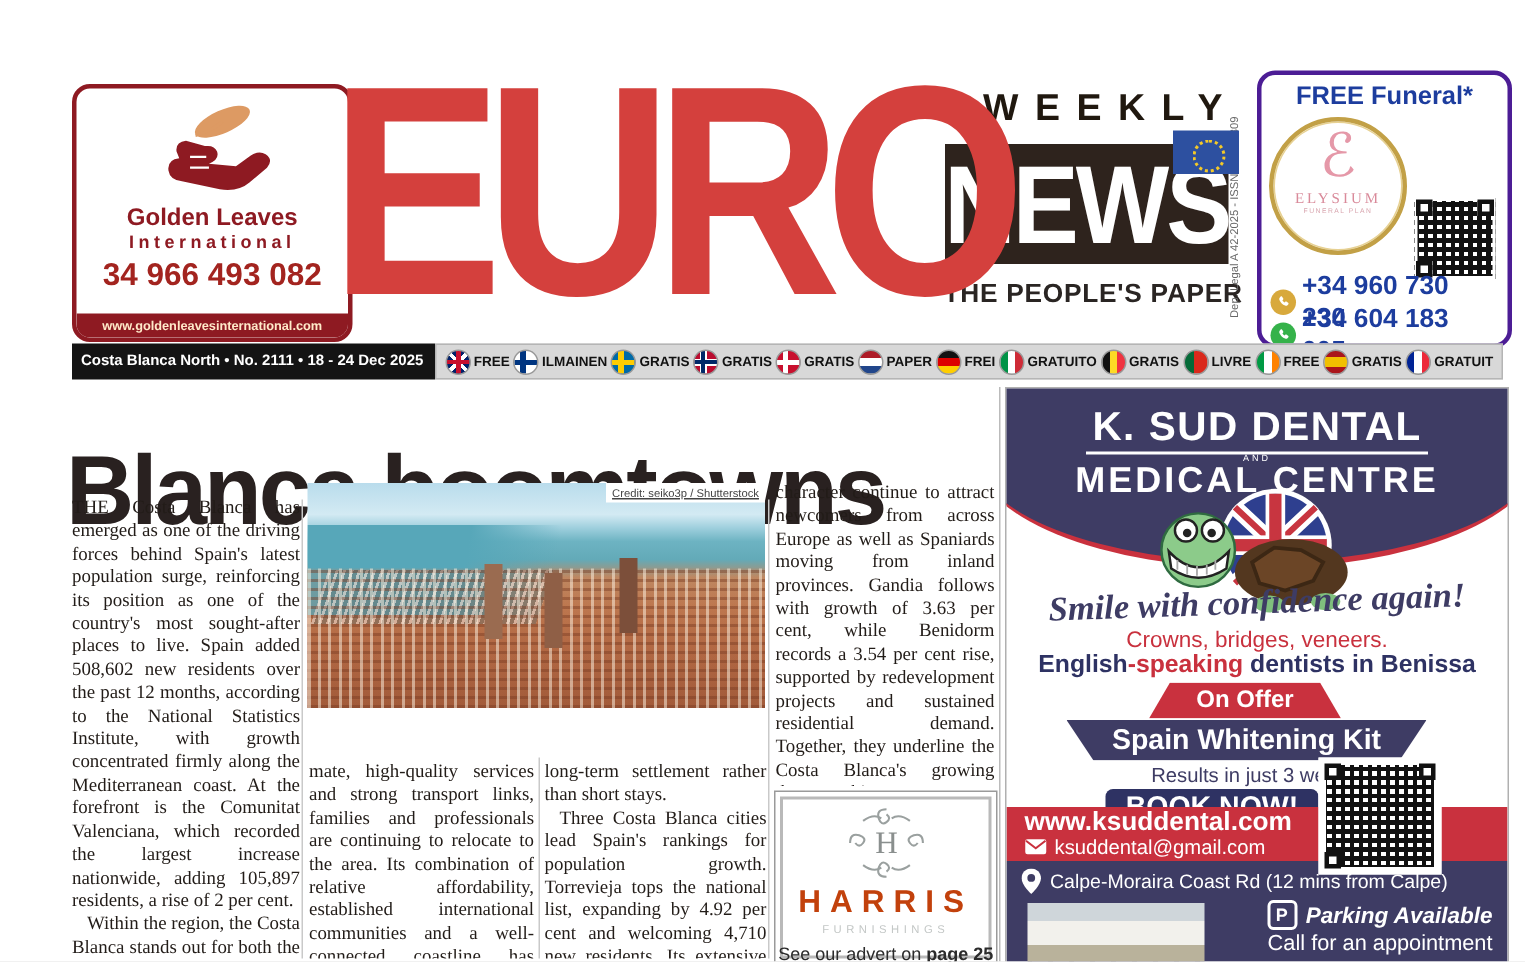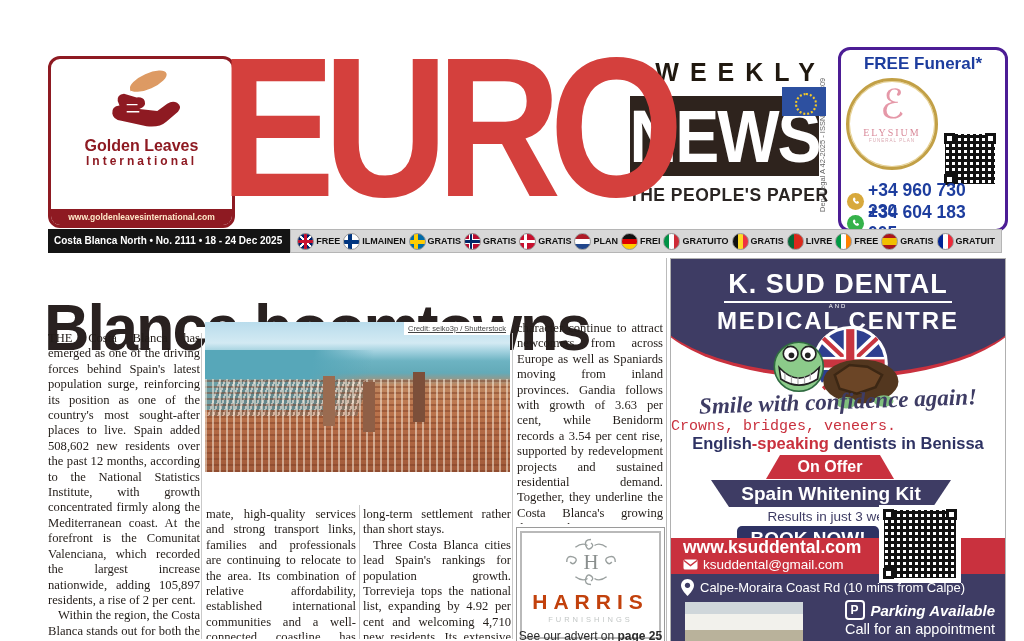--- a/index.html
+++ b/index.html
@@ -120,21 +120,21 @@
   .d-arch{position:absolute;left:-22px;top:-26px;width:378px;height:142px;background:#3e3c64;
           border-radius:0 0 50% 50%/0 0 78px 78px;border-bottom:4px solid #c9313e;text-align:center;}
   .d-t1{color:#fff;font-weight:bold;font-size:27px;letter-spacing:1px;margin-top:36px;
         border-bottom:2px solid #fff;display:inline-block;padding:0 4px 1px;}
   .d-and{color:#fff;font-size:6px;letter-spacing:2px;line-height:6px;}
   .d-t2{color:#fff;font-weight:bold;font-size:24px;letter-spacing:2px;line-height:24px;}
   .d-turtle{position:absolute;left:77px;top:62px;width:180px;height:100px;}
   .d-script{position:absolute;left:0;top:130px;width:100%;text-align:center;color:#3e3c64;
             font-family:"Liberation Serif",serif;font-style:italic;font-weight:bold;font-size:23px;
             transform:rotate(-2deg);}
-  .d-serv{position:absolute;left:0;top:159px;width:100%;text-align:left;color:#c9313e;font-size:15px;font-family:Liberation Mono, monospace;}
+  .d-serv{position:absolute;left:0;top:159px;width:100%;text-align:center;color:#c9313e;font-size:15px;}
   .d-dent{position:absolute;left:0;top:175px;width:100%;text-align:center;color:#2e3263;
           font-weight:bold;font-size:16.5px;}
   .d-dent .red{color:#c9313e;}
   .d-ribbon1{position:absolute;left:95px;top:196px;width:128px;height:24px;background:#c9313e;
              clip-path:polygon(14px 0,calc(100% - 14px) 0,100% 100%,0 100%);
              color:#fff;font-weight:bold;font-size:16px;text-align:center;line-height:24px;z-index:2;}
   .d-ribbon2{position:absolute;left:40px;top:221px;width:240px;height:27px;background:#3e3c64;
              clip-path:polygon(0 0,100% 0,calc(100% - 18px) 100%,18px 100%);
              color:#fff;font-weight:bold;font-size:19px;text-align:center;line-height:27px;}
   .d-results{position:absolute;left:0;top:250px;width:100%;text-align:center;color:#3e3c64;font-size:13.5px;}
@@ -166,20 +166,21 @@
     <div class="gl-icon">
       <svg viewBox="0 0 100 80" width="96" height="72">
         <ellipse cx="57" cy="18" rx="22" ry="8.5" fill="#dd9a63" transform="rotate(-24 57 18)"></ellipse>
         <path d="M57 18 q-10 8 -20 10" stroke="#dd9a63" stroke-width="2.5" fill="none"></path>
         <path d="M30 32 q-8 1 -7 8 l2 5 q-9 1 -8 9 q1 7 10 8 l28 6 q14 2 22 -5 l13 -11 q5 -6 -1 -10 q-5 -3 -11 1 l-11 8 -20 -2 q8 -3 6 -9 q-2 -5 -9 -4 z" fill="#8e1a22"></path>
         <path d="M33 44 h12 M33 52 h14" stroke="#fff" stroke-width="1.6"></path>
       </svg>
     </div>
     <div class="gl-name">Golden Leaves</div>
     <div class="gl-name2">International</div>
+    <div class="gl-phone">34 966 493 082</div>
     <div class="gl-web">www.goldenleavesinternational.com</div>
   </div>
 
   <div class="euro">EURO</div>
   <div class="weekly-row">
     <span class="weekly-txt">WEEKLY</span>
     <span class="eu-flag">
         <i></i>
       </span>
   </div>
@@ -237,21 +238,21 @@
       <span class="flag-item">
           <span class="flg f-no"></span>
           <span>GRATIS</span>
         </span>
       <span class="flag-item">
           <span class="flg f-dk"></span>
           <span>GRATIS</span>
         </span>
       <span class="flag-item">
           <span class="flg f-nl"></span>
-          <span>PLAN</span>
+          <span>PAPER</span>
         </span>
       <span class="flag-item">
           <span class="flg f-de"></span>
           <span>FREI</span>
         </span>
       <span class="flag-item">
           <span class="flg f-it"></span>
           <span>GRATUITO</span>
         </span>
       <span class="flag-item">
@@ -381,21 +382,21 @@
         <i class="c1"></i>
         <i class="c2"></i>
         <i class="c3"></i>
       </div>
     <div class="d-navy">
       <div class="d-addr">
         <svg width="13" height="17" viewBox="0 0 13 17">
             <path d="M6.5 0 C2.9 0 0 2.9 0 6.5 C0 11 6.5 17 6.5 17 S13 11 13 6.5 C13 2.9 10.1 0 6.5 0 z" fill="#fff"></path>
             <circle cx="6.5" cy="6.3" r="2.6" fill="#3e3c64"></circle>
           </svg>
-        <span>Calpe-Moraira Coast Rd (10 mins from Calpe)</span>
+        <span>Calpe-Moraira Coast Rd (12 mins from Calpe)</span>
       </div>
       <div class="d-park">
         <span class="d-pbox">P</span>
         <span>Parking Available</span>
       </div>
       <div class="d-call">Call for an appointment</div>
       <div class="d-build"></div>
     </div>
   </div>
 

